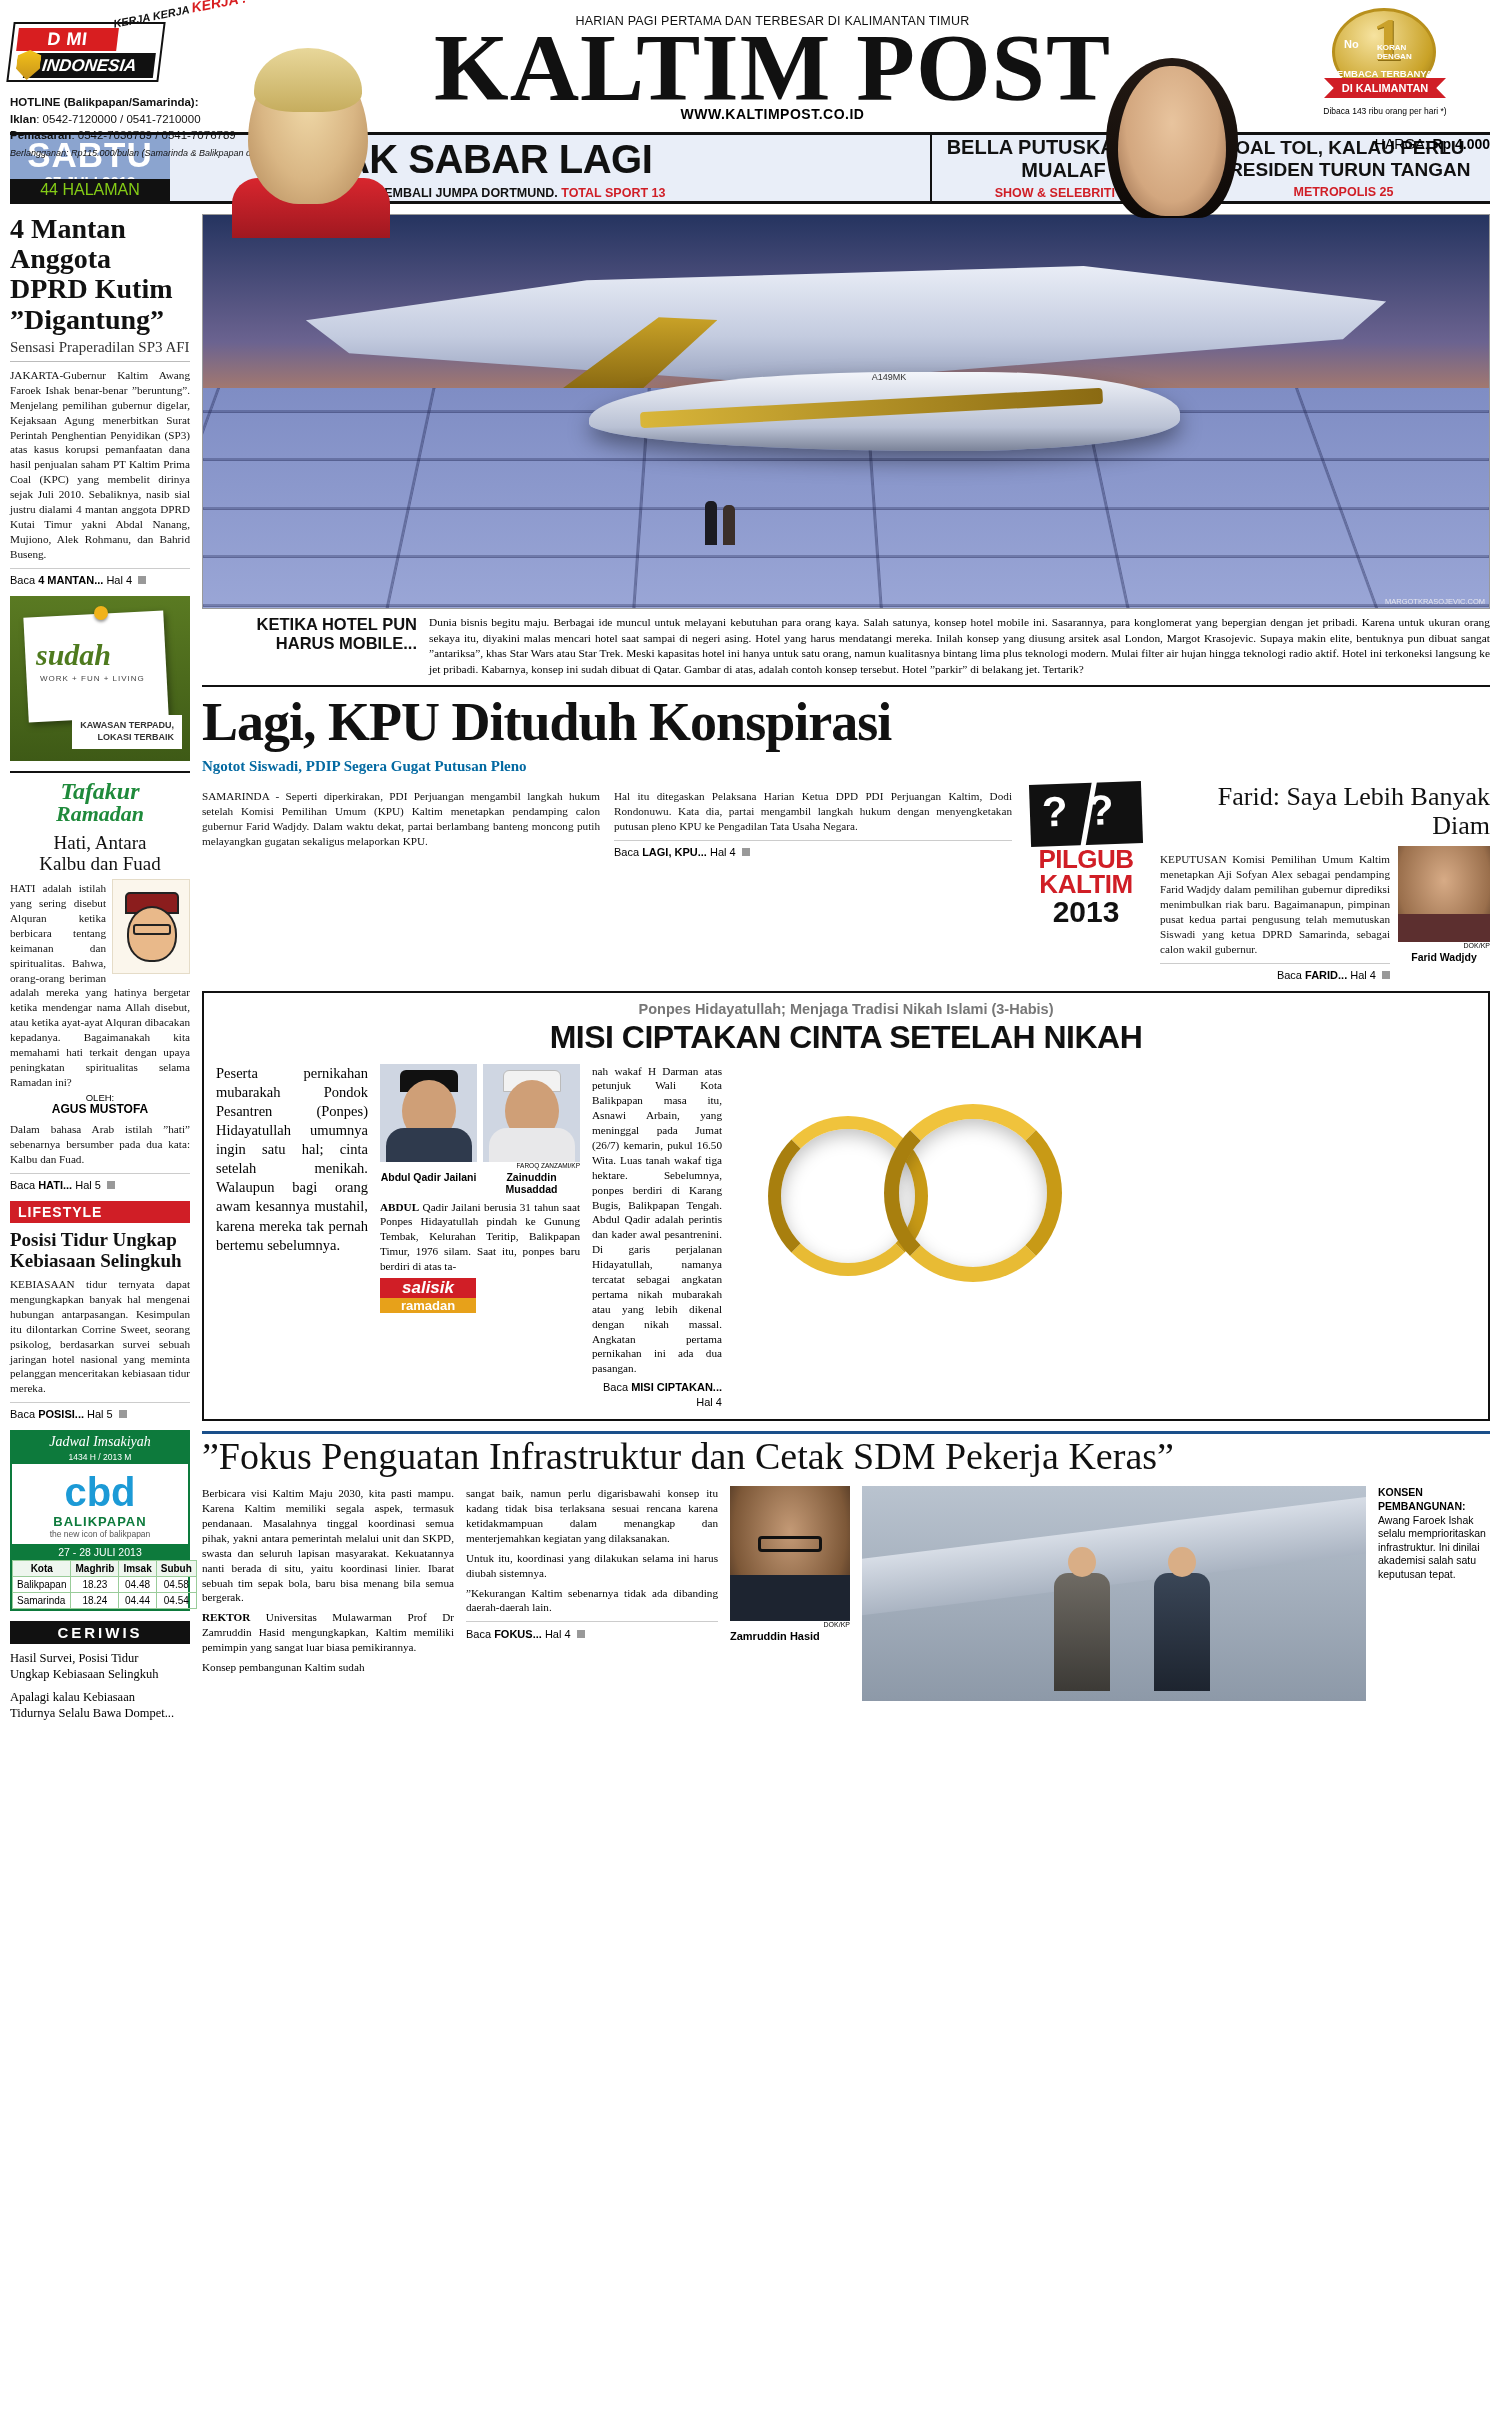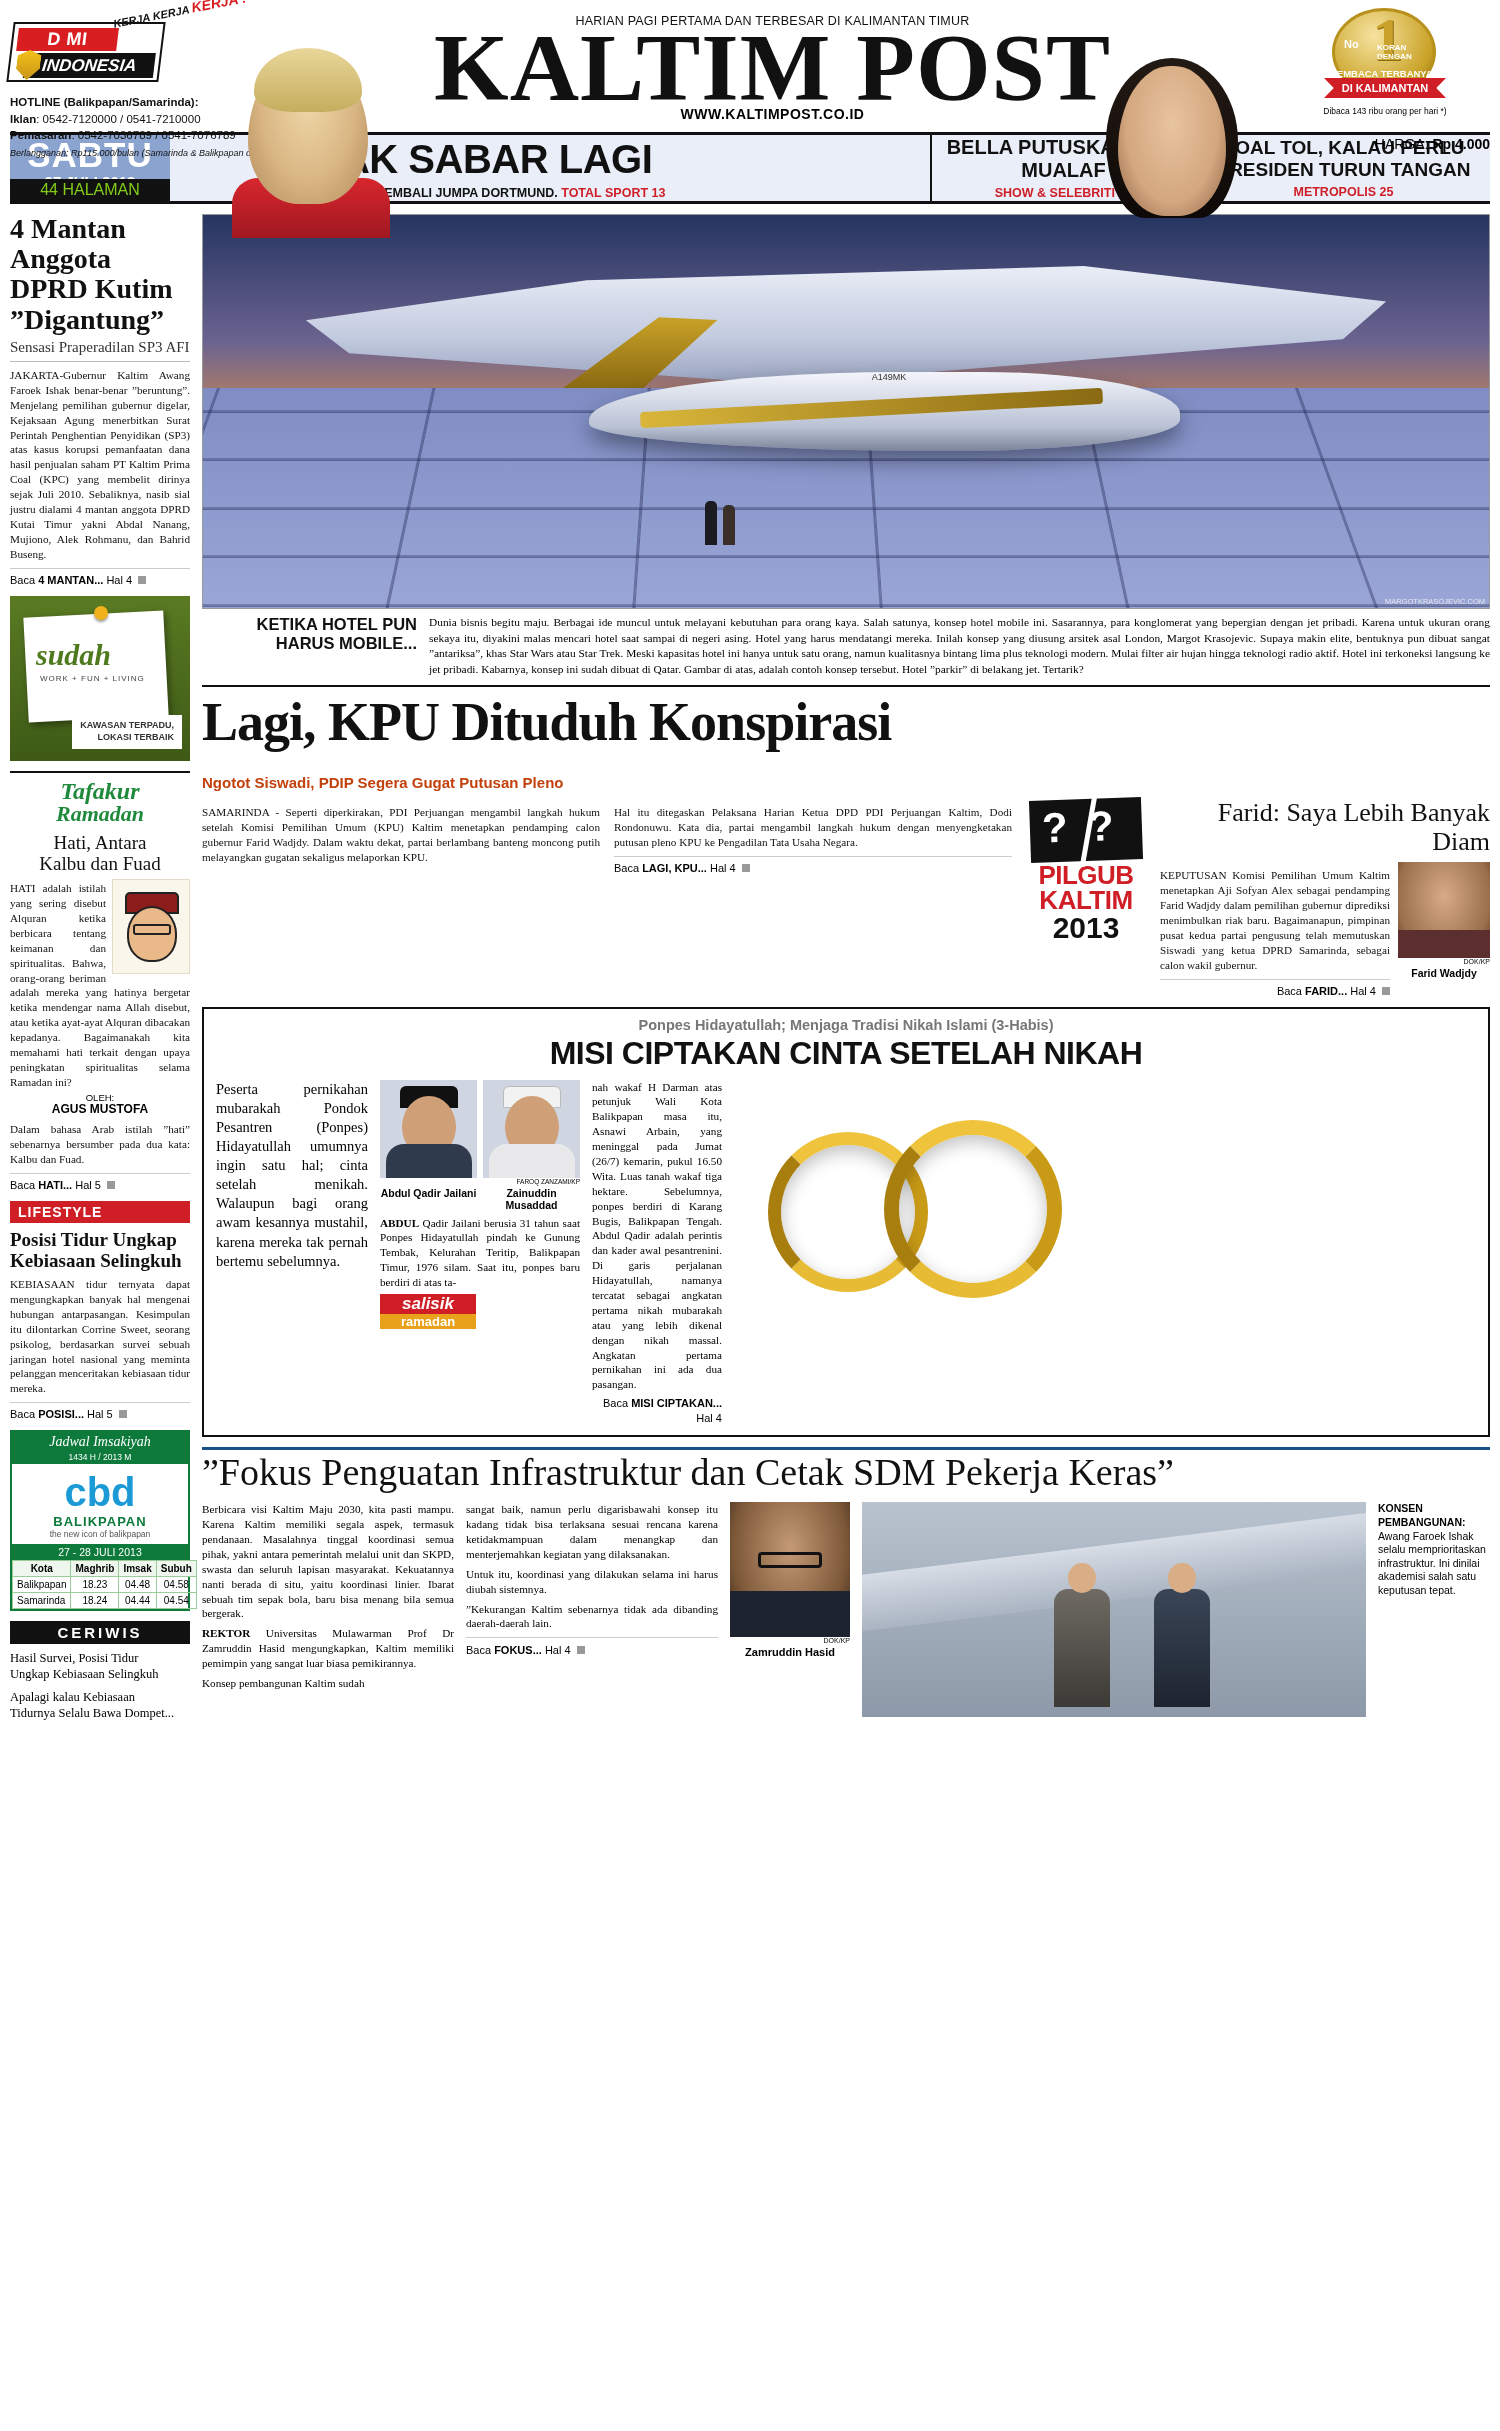--- a/index.html
+++ b/index.html
@@ -209,21 +209,21 @@
   .hero-people i:nth-child(2){ left:18px; height:40px; background:#3b2f2a; }
   .hero-credit { position:absolute; right:4px; bottom:2px; font-family:"Liberation Sans",sans-serif; font-size:7.5px; color:#e7e7ef; }
 
   .cap-row { display:flex; gap:12px; margin-top:6px; }
   .cap-title { width:215px; flex:0 0 215px; font-family:"Liberation Sans",sans-serif; font-weight:bold; font-size:16.5px; line-height:1.14; color:#111; text-align:right; }
   .cap-body { flex:1; font-family:"Liberation Serif",serif; font-size:11.4px; line-height:1.36; text-align:justify; }
 
   .rule-2 { border-top:2px solid #111; margin-top:8px; }
 
   .kpu-head { font-family:"Liberation Serif",serif; font-weight:bold; font-size: 54px; line-height:1.02; letter-spacing:-1px; margin-top:8px; color:#111; }
-  .kpu-sub { font-family:Liberation Sans, sans-serif; font-weight:bold; font-size:15px; margin-top:24px; color:#c2410c; }
+  .kpu-sub { font-family:Liberation Serif, serif; font-weight:bold; font-size:15px; margin-top:8px; color:#0369a1; }
 
   .kpu-grid { display:flex; gap:14px; margin-top:8px; }
   .kcol { flex:1; }
   .kcol2 { flex:1; }
   .pilgub { width:120px; flex:0 0 120px; text-align:center; }
   .qmark { width:112px; height:62px; background:#111; position:relative; transform: rotate(-2deg); margin:0 auto 2px; }
   .qmark span { position:absolute; top:4px; color:#fff; font-family:"Liberation Sans",sans-serif; font-weight:bold; font-size:42px; }
   .qmark span.a { left:12px; } .qmark span.b { left:58px; }
   .qslash { position:absolute; left:50%; top:-4px; width:5px; height:72px; background:#fff; transform:rotate(12deg); }
   .pilgub-t { font-family:"Liberation Sans",sans-serif; font-weight:bold; font-size:26px; color:#d01e26; line-height:.96; letter-spacing:-.5px; }
@@ -270,21 +270,21 @@
   .summit-rule { border-top:3px solid #1a4f8a; margin-top:10px; }
   .summit-kicker { text-align:center; font-family:"Liberation Sans",sans-serif; font-size:19px; color:#111; margin-top:6px; }
   .summit-head { font-family:"Liberation Serif",serif; font-size:38px; line-height:1.1; color:#111; margin-top:2px; }
   .summit-grid { display:flex; gap:12px; margin-top:8px; }
   .sc { flex:1; font-family:"Liberation Serif",serif; font-size:11.2px; line-height:1.33; text-align:justify; }
   .sc b { font-weight:bold; }
   .s-photo-col { width:120px; flex:0 0 120px; }
   .zam-photo { width:120px; height:135px; background: radial-gradient(ellipse at 50% 34%, #c49a76, #7d5838 66%, #2d1f16); position:relative; }
   .zam-photo:after { content:''; position:absolute; left:0; right:0; bottom:0; height:46px; background:#1d2430; }
   .zam-glass { position:absolute; left:28px; top:50px; width:64px; height:16px; border:3px solid #111; border-radius:4px; }
-  .zam-name { font-family:"Liberation Sans",sans-serif; font-weight:bold; font-size:11px; text-align:center; margin-top:2px; }
+  .zam-name { font-family:"Liberation Sans",sans-serif; font-weight:bold; font-size:11px; text-align:left; margin-top:2px; }
   .esc-photo { width:100%; height:215px; background: linear-gradient(#b9c3cf,#8d99a8); position:relative; overflow:hidden; }
   .esc-band { position:absolute; left:-10%; top:18%; width:130%; height:26%; background: linear-gradient(#d7dde6,#aab4c2); transform: rotate(-7deg); }
   .esc-man { position:absolute; bottom:10px; width:56px; height:118px; background: linear-gradient(#6f6b64,#3c3a36); border-radius:14px 14px 0 0; }
   .esc-man:after { content:''; position:absolute; left:14px; top:-26px; width:28px; height:30px; border-radius:50%; background:#d9ae86; }
   .m1 { left:38%; } .m2 { left:58%; background: linear-gradient(#3a4657,#1d242f); }
   .kon-box { width:112px; flex:0 0 112px; font-family:"Liberation Sans",sans-serif; font-size:10.5px; line-height:1.3; }
   .kon-box b { font-weight:bold; }
 </style>
 </head>
 <body>

